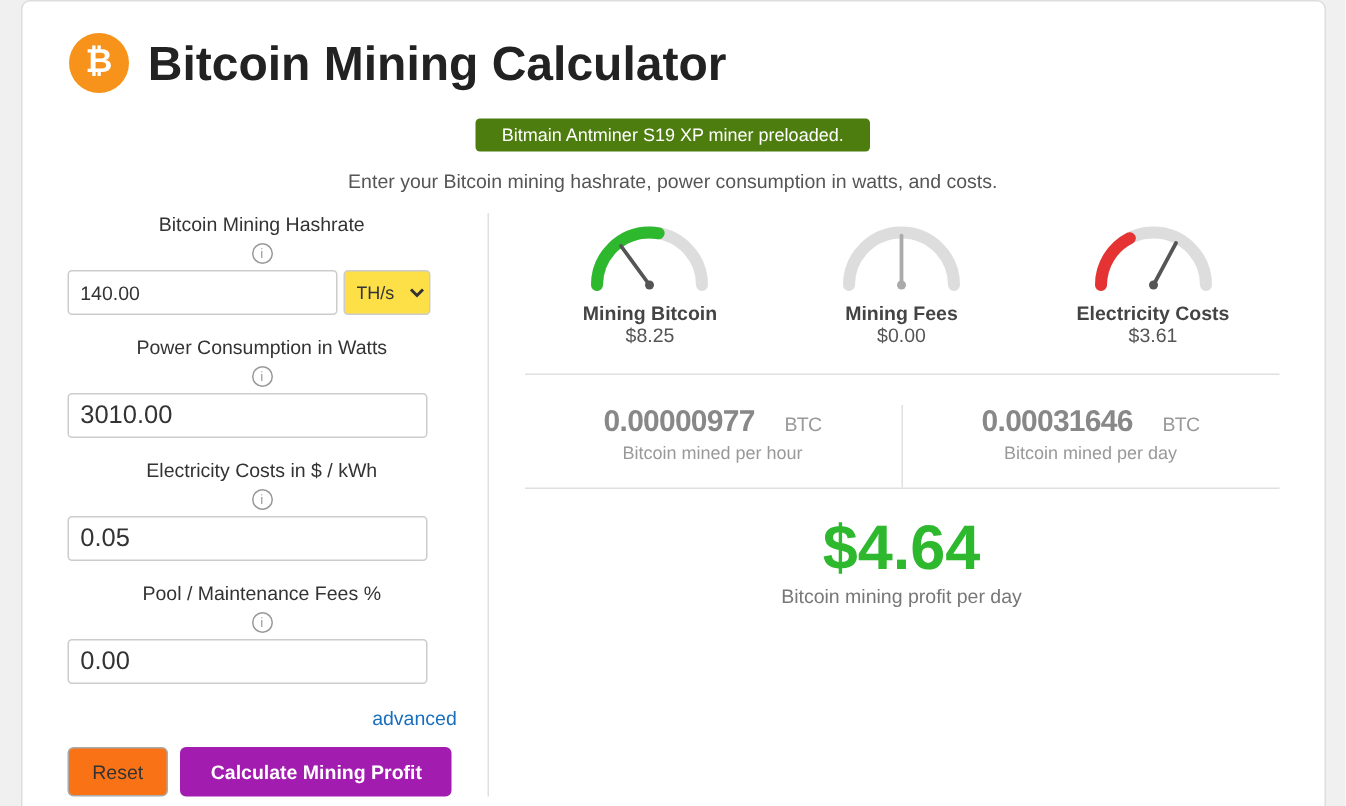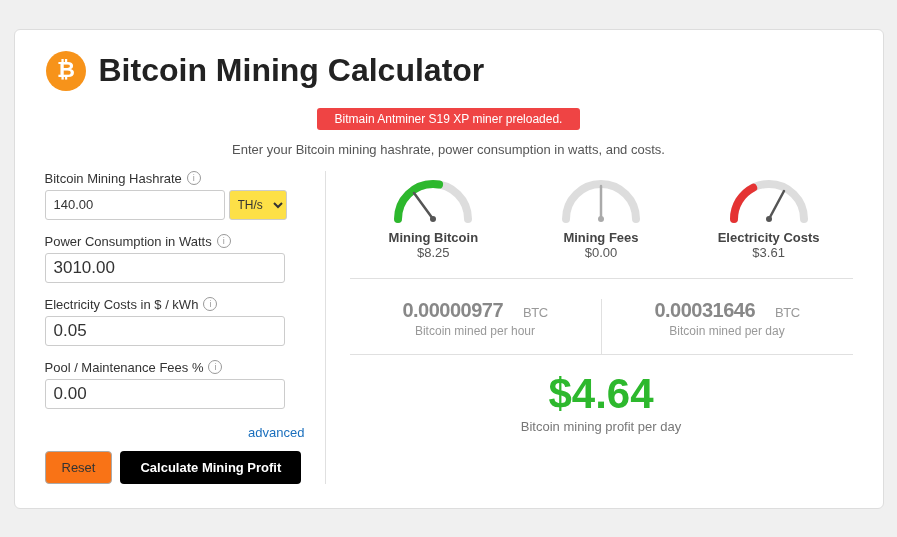--- a/index.html
+++ b/index.html
@@ -38,21 +38,21 @@
       margin-bottom: 14px;
     }
     .subtitle-title {
       font-size: 17px;
       font-weight: bold;
       color: #333;
       margin-bottom: 6px;
     }
     .miner-badge {
       display: inline-block;
-      background: #ef4444;
+      background: #4d7c0f;
       color: #fff;
       font-size: 12px;
       padding: 4px 18px;
       border-radius: 3px;
       margin-bottom: 12px;
     }
     .subtitle-desc {
       font-size: 13px;
       color: #555;
     }
@@ -73,20 +73,21 @@
     .field-group {
       margin-bottom: 14px;
     }
     .field-label {
       font-size: 13px;
       color: #333;
       margin-bottom: 4px;
       display: flex;
       align-items: center;
       gap: 5px;
+      flex-direction: column;
     }
     .info-icon {
       display: inline-flex;
       align-items: center;
       justify-content: center;
       width: 14px;
       height: 14px;
       border-radius: 50%;
       border: 1px solid #999;
       color: #999;
@@ -141,21 +142,21 @@
     .btn-reset {
       background: #f97316;
       border: 1px solid #aaa;
       border-radius: 4px;
       padding: 8px 16px;
       font-size: 13px;
       color: #333;
       cursor: pointer;
     }
     .btn-calculate {
-      background: #000000;
+      background: #a21caf;
       border: none;
       border-radius: 4px;
       padding: 8px 20px;
       font-size: 13px;
       color: #fff;
       cursor: pointer;
       font-weight: bold;
     }
     
     .gauges-row {

